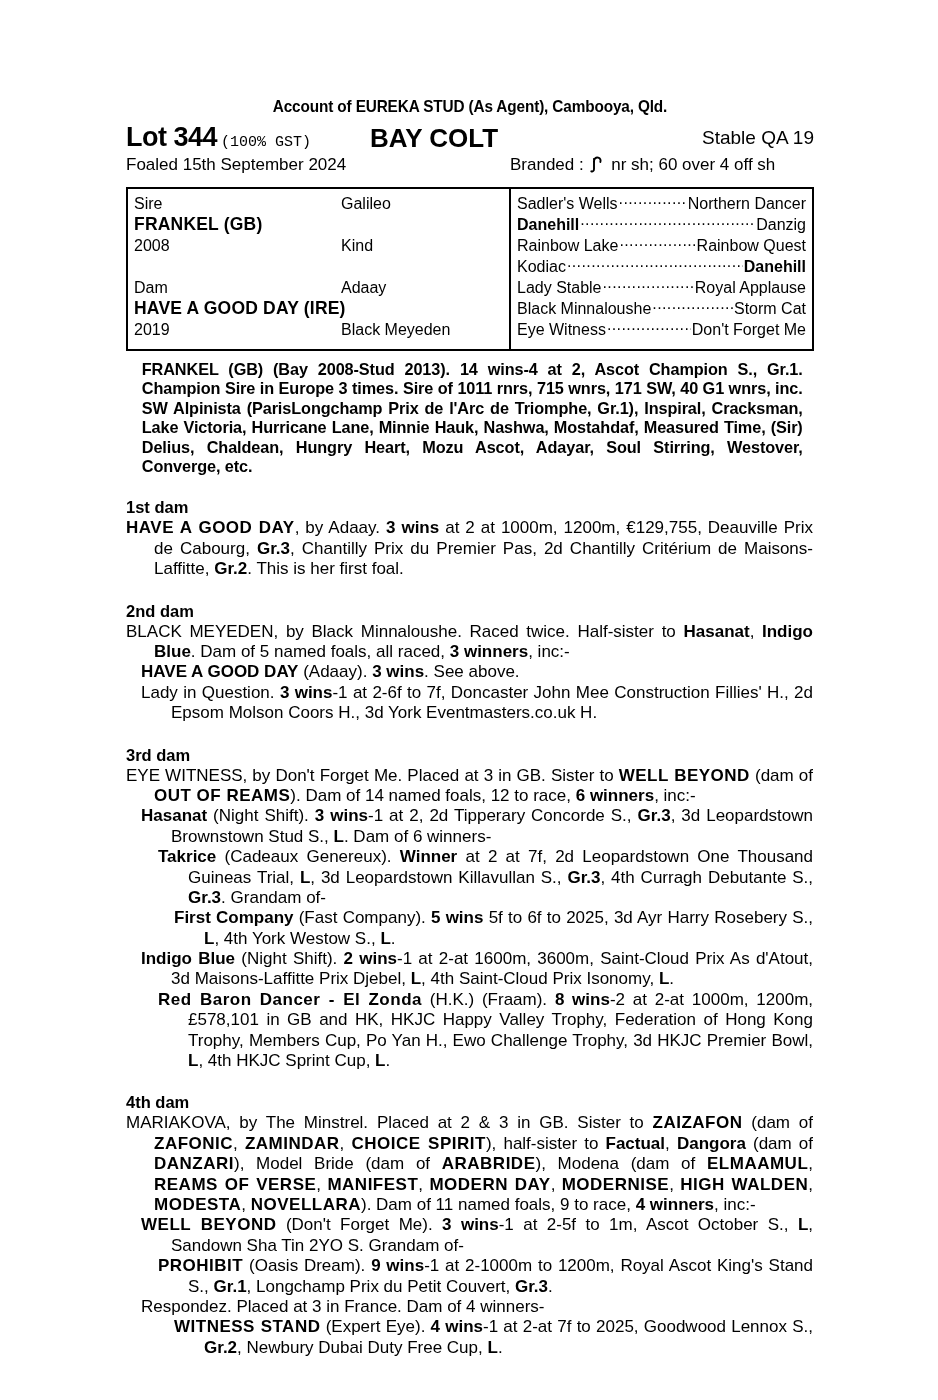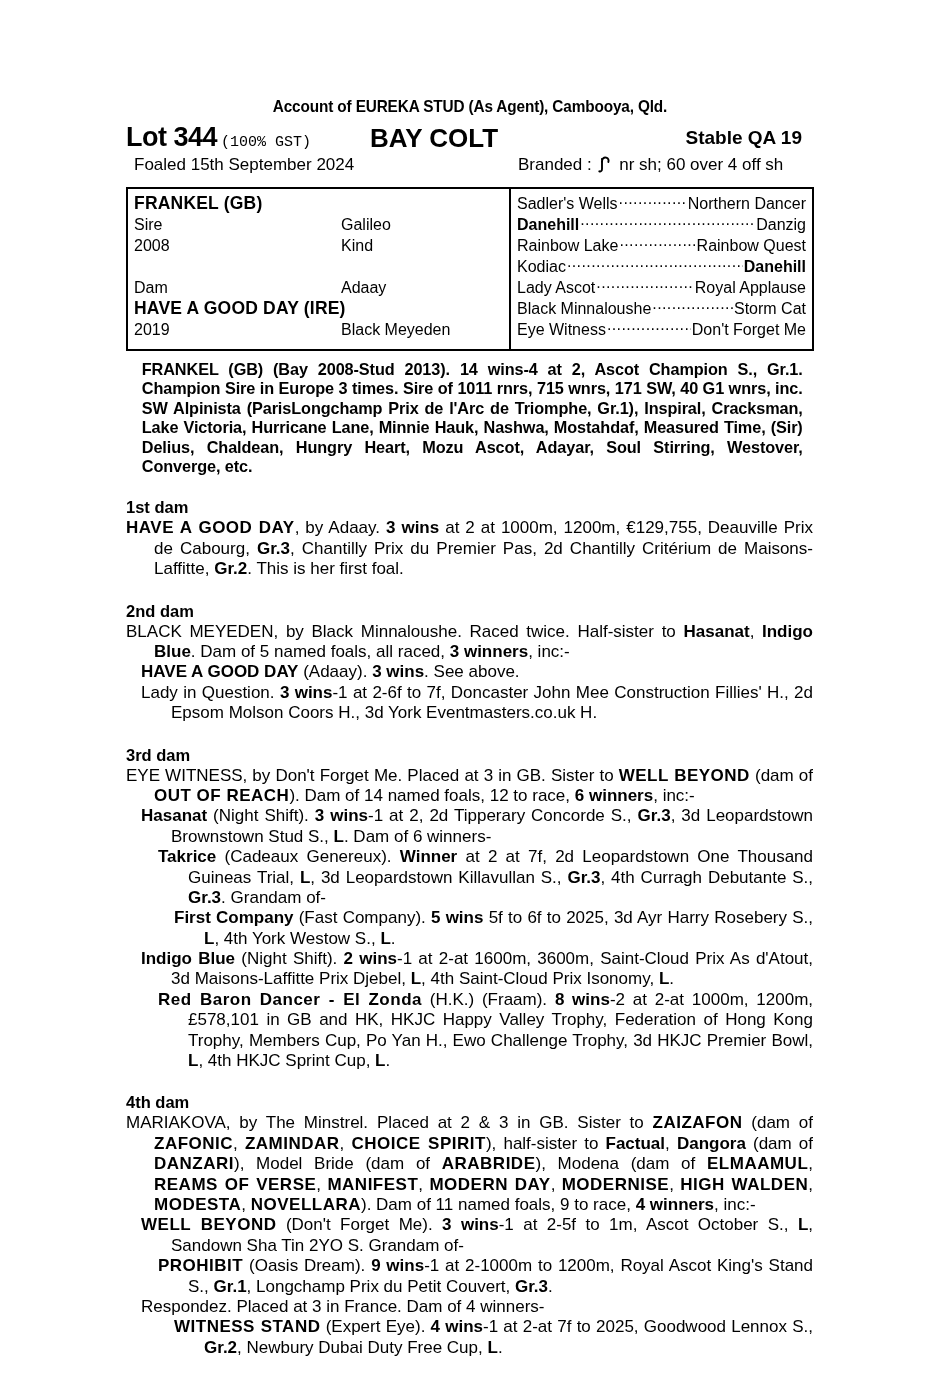--- a/index.html
+++ b/index.html
@@ -59,30 +59,29 @@
   .lot-center {
     position: absolute;
     left: 244px; top: 1px;
     font-weight: bold;
     font-size: 26px;
     letter-spacing: 0px;
     white-space: nowrap;
   }
   .lot-right {
     position: absolute;
-    right: 12px; top: 5px;
-    font-weight: bold;
+    right: 0; top: 5px;
+    font-weight: normal;
     font-size: 19px;
     white-space: nowrap;
   }
   .sub-row {
     position: relative;
     height: 26px;
     margin-top: 1px;
-    margin-left: 8px;
   }
   .foaled {
     position: absolute;
     left: 0; top: 0;
     font-size: 17px;
     white-space: nowrap;
   }
   .branded {
     position: absolute;
     left: 384px; top: 0;
@@ -226,28 +225,28 @@
           </svg>
         </span>
         <span>nr sh; 60 over 4 off sh</span>
       </div>
     </div>
 
     <div class="ped">
       <div class="ped-divider"></div>
       <div class="ped-left" id="ped-left">
           <div class="pl-row">
+            <span class="pl-label">Sire</span>
+            <span class="pl-mid">Galileo</span>
+          </div>
+          <div class="pl-row">
             <span class="pl-label pl-big">FRANKEL (GB)</span>
             <span class="pl-mid"></span>
           </div>
           <div class="pl-row">
-            <span class="pl-label">Sire</span>
-            <span class="pl-mid">Galileo</span>
-          </div>
-          <div class="pl-row">
             <span class="pl-label">2008</span>
             <span class="pl-mid">Kind</span>
           </div>
           <div class="pl-row">
             <span class="pl-label"></span>
             <span class="pl-mid"></span>
           </div>
           <div class="pl-row">
             <span class="pl-label">Dam</span>
             <span class="pl-mid">Adaay</span>
@@ -280,21 +279,21 @@
             <span class="pr-a">Rainbow Lake</span>
             <span class="pr-dots"></span>
             <span class="pr-b">Rainbow Quest</span>
           </div>
           <div class="pr-row">
             <span class="pr-a">Kodiac</span>
             <span class="pr-dots"></span>
             <span class="pr-b b">Danehill</span>
           </div>
           <div class="pr-row">
-            <span class="pr-a">Lady Ascot</span>
+            <span class="pr-a">Lady Stable</span>
             <span class="pr-dots"></span>
             <span class="pr-b">Royal Applause</span>
           </div>
           <div class="pr-row">
             <span class="pr-a">Black Minnaloushe</span>
             <span class="pr-dots"></span>
             <span class="pr-b">Storm Cat</span>
           </div>
           <div class="pr-row">
             <span class="pr-a">Eye Witness</span>
@@ -312,21 +311,21 @@
           <p class="entry lvl0"><b class="sp">HAVE A GOOD DAY</b>, by Adaay. <b>3 wins</b> at 2 at 1000m, 1200m, €129,755, Deauville Prix de Cabourg, <b>Gr.3</b>, Chantilly Prix du Premier Pas, 2d Chantilly Critérium de Maisons-Laffitte, <b>Gr.2</b>. This is her first foal.</p>
         </div>
         <div class="dam-sec">
           <div class="dam-head">2nd dam</div>
           <p class="entry lvl0">BLACK MEYEDEN, by Black Minnaloushe. Raced twice. Half-sister to <b>Hasanat</b>, <b>Indigo Blue</b>. Dam of 5 named foals, all raced, <b>3 winners</b>, inc:-</p>
           <p class="entry lvl1"><b>HAVE A GOOD DAY</b> (Adaay). <b>3 wins</b>. See above.</p>
           <p class="entry lvl1">Lady in Question. <b>3 wins</b>-1 at 2-6f to 7f, Doncaster John Mee Construction Fillies' H., 2d Epsom Molson Coors H., 3d York Eventmasters.co.uk H.</p>
         </div>
         <div class="dam-sec">
           <div class="dam-head">3rd dam</div>
-          <p class="entry lvl0">EYE WITNESS, by Don't Forget Me. Placed at 3 in GB. Sister to <b class="sp">WELL BEYOND</b> (dam of <b class="sp">OUT OF REACH</b>). Dam of 14 named foals, 12 to race, <b>6 winners</b>, inc:-</p>
+          <p class="entry lvl0">EYE WITNESS, by Don't Forget Me. Placed at 3 in GB. Sister to <b class="sp">WELL BEYOND</b> (dam of <b class="sp">OUT OF REAMS</b>). Dam of 14 named foals, 12 to race, <b>6 winners</b>, inc:-</p>
           <p class="entry lvl1"><b>Hasanat</b> (Night Shift). <b>3 wins</b>-1 at 2, 2d Tipperary Concorde S., <b>Gr.3</b>, 3d Leopardstown Brownstown Stud S., <b>L</b>. Dam of 6 winners-</p>
           <p class="entry lvl2"><b>Takrice</b> (Cadeaux Genereux). <b>Winner</b> at 2 at 7f, 2d Leopardstown One Thousand Guineas Trial, <b>L</b>, 3d Leopardstown Killavullan S., <b>Gr.3</b>, 4th Curragh Debutante S., <b>Gr.3</b>. Grandam of-</p>
           <p class="entry lvl3"><b>First Company</b> (Fast Company). <b>5 wins</b> 5f to 6f to 2025, 3d Ayr Harry Rosebery S., <b>L</b>, 4th York Westow S., <b>L</b>.</p>
           <p class="entry lvl1"><b>Indigo Blue</b> (Night Shift). <b>2 wins</b>-1 at 2-at 1600m, 3600m, Saint-Cloud Prix As d'Atout, 3d Maisons-Laffitte Prix Djebel, <b>L</b>, 4th Saint-Cloud Prix Isonomy, <b>L</b>.</p>
           <p class="entry lvl2"><b class="sp">Red Baron Dancer - El Zonda</b> (H.K.) (Fraam). <b>8 wins</b>-2 at 2-at 1000m, 1200m, £578,101 in GB and HK, HKJC Happy Valley Trophy, Federation of Hong Kong Trophy, Members Cup, Po Yan H., Ewo Challenge Trophy, 3d HKJC Premier Bowl, <b>L</b>, 4th HKJC Sprint Cup, <b>L</b>.</p>
         </div>
         <div class="dam-sec">
           <div class="dam-head">4th dam</div>
           <p class="entry lvl0">MARIAKOVA, by The Minstrel. Placed at 2 &amp; 3 in GB. Sister to <b class="sp">ZAIZAFON</b> (dam of <b class="sp">ZAFONIC</b>, <b class="sp">ZAMINDAR</b>, <b class="sp">CHOICE SPIRIT</b>), half-sister to <b>Factual</b>, <b>Dangora</b> (dam of <b class="sp">DANZARI</b>), Model Bride (dam of <b class="sp">ARABRIDE</b>), Modena (dam of <b class="sp">ELMAAMUL</b>, <b class="sp">REAMS OF VERSE</b>, <b class="sp">MANIFEST</b>, <b class="sp">MODERN DAY</b>, <b class="sp">MODERNISE</b>, <b class="sp">HIGH WALDEN</b>, <b class="sp">MODESTA</b>, <b class="sp">NOVELLARA</b>). Dam of 11 named foals, 9 to race, <b>4 winners</b>, inc:-</p>
           <p class="entry lvl1"><b class="sp">WELL BEYOND</b> (Don't Forget Me). <b>3 wins</b>-1 at 2-5f to 1m, Ascot October S., <b>L</b>, Sandown Sha Tin 2YO S. Grandam of-</p>

